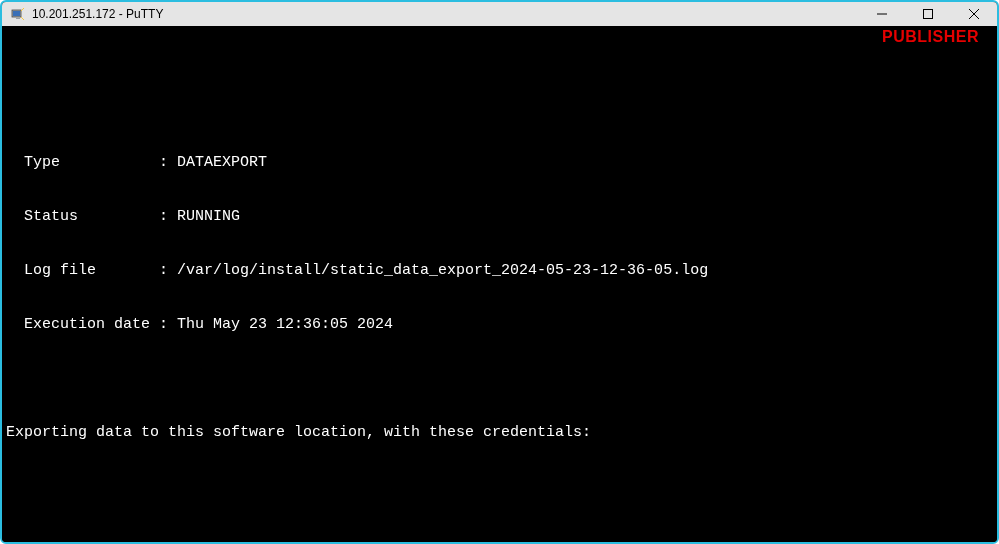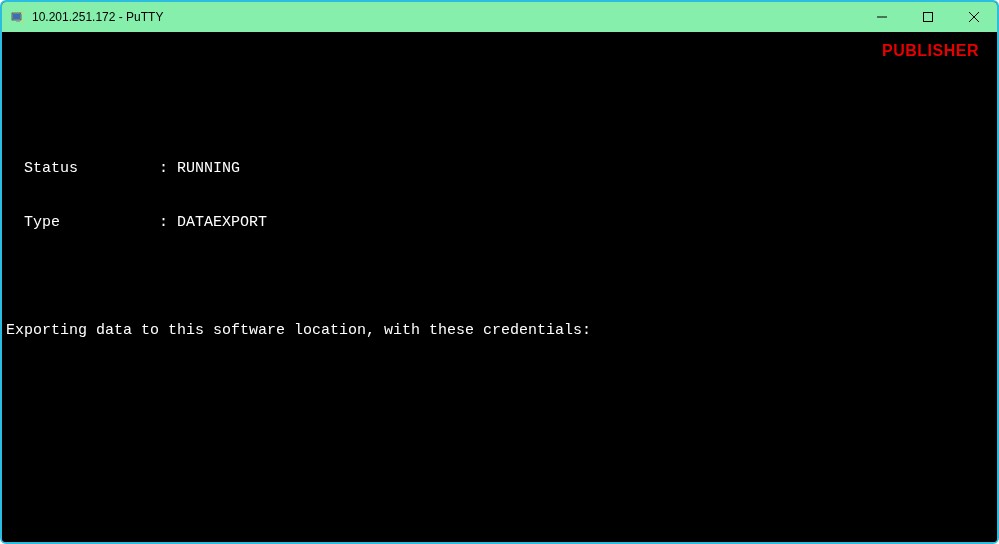--- a/index.html
+++ b/index.html
@@ -15,22 +15,22 @@
       width: 999px;
       height: 544px;
       border: 2px solid #2bbde0;
       border-radius: 6px;
       background: #000;
       display: flex;
       flex-direction: column;
       overflow: hidden;
     }
     .titlebar {
-      height: 30px;
-      background: #86efac;
+      height: 24px;
+      background: #e5e5e5;
       display: flex;
       align-items: center;
       padding-left: 8px;
       position: relative;
     }
     .titlebar-icon {
       width: 16px;
       height: 16px;
       display: inline-flex;
       align-items: center;
@@ -66,21 +66,21 @@
       font-size: 15px;
       line-height: 18px;
       padding: 2px 4px;
       white-space: pre;
       position: relative;
       overflow: hidden;
     }
     .publisher-tag {
       position: absolute;
       right: 18px;
-      top: 10px;
+      top: 2px;
       color: #e60000;
       font-weight: bold;
       font-family: Arial, sans-serif;
       font-size: 16px;
       letter-spacing: 0.5px;
     }
     .tline { display: block; }
   </style>
 </head>
 <body>
@@ -113,22 +113,24 @@
             <line x1="10" y1="0" x2="0" y2="10" stroke="#000" stroke-width="1"></line>
           </svg>
       </div>
     </div>
   </div>
 
   <div class="terminal">
     <div class="publisher-tag">PUBLISHER</div>
 
     <span class="tline"> </span>
+    <span class="tline">  <span>Type</span>           : <span>DATAEXPORT</span></span>
     <span class="tline">  <span>Status</span>         : <span>RUNNING</span></span>
-    <span class="tline">  <span>Type</span>           : <span>DATAEXPORT</span></span>
+    <span class="tline">  <span>Log file</span>       : <span>/var/log/install/static_data_export_2024-05-23-12-36-05.log</span></span>
+    <span class="tline">  <span>Execution date</span> : <span>Thu May 23 12:36:05 2024</span></span>
     <span class="tline"> </span>
     <span class="tline"><span>Exporting data to this software location, with these credentials:</span></span>
     
     
     
     
     
     
     
     

